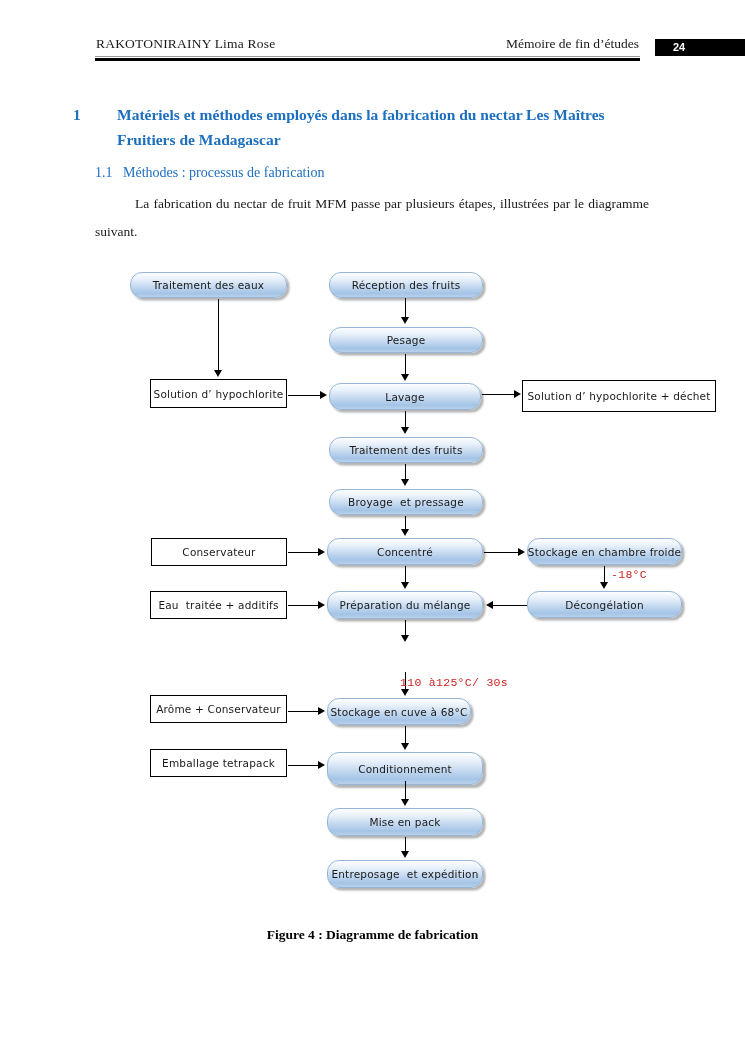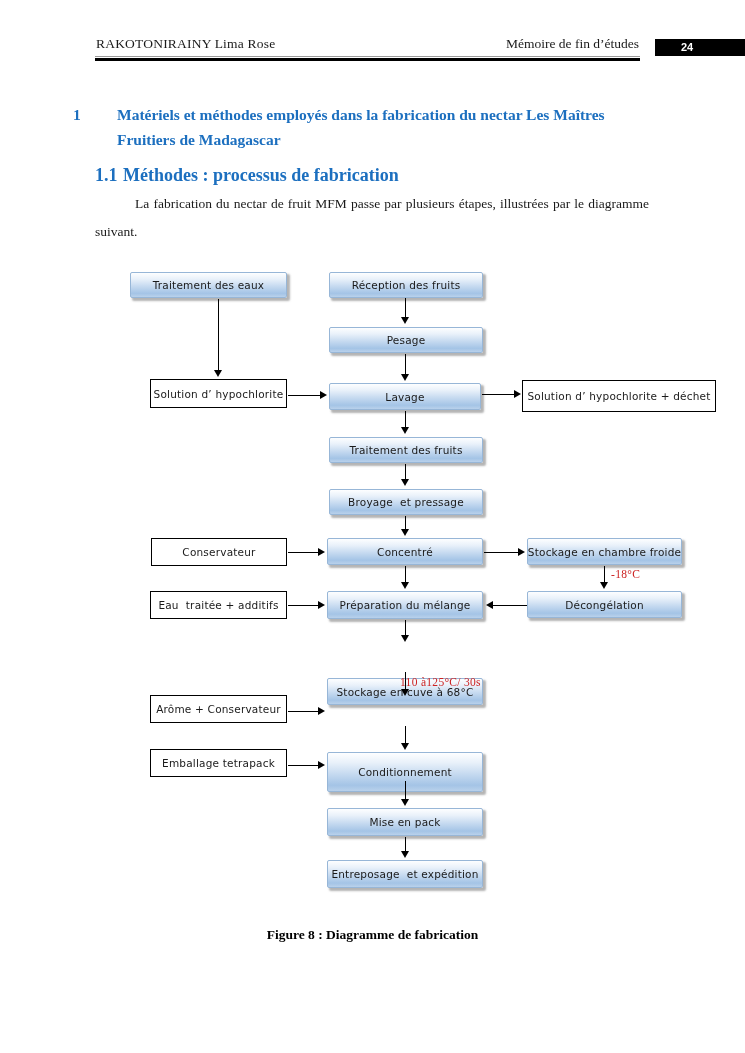--- a/index.html
+++ b/index.html
@@ -4,54 +4,54 @@
 <style>
   html,body{margin:0;padding:0;background:#fff;}
   .page{position:relative;width:745px;height:1053px;background:#fff;overflow:hidden;
         font-family:"Liberation Serif", serif;color:#1a1a1a;}
 
   
   .hdr-author{position:absolute;left:96px;top:36px;font-size:13.5px;letter-spacing:.2px;}
   .hdr-title{position:absolute;right:106px;top:36px;font-size:13.5px;}
   .hdr-pageno{position:absolute;left:655px;top:39px;width:90px;height:17px;background:#000;
               color:#fff;font-family:"Liberation Sans",sans-serif;font-size:11px;font-weight:bold;
-              line-height:17px;padding-left:26px;box-sizing:border-box;}
+              line-height:17px;padding-left:18px;box-sizing:border-box;}
   .hdr-rule-thin{position:absolute;left:95px;top:56px;width:545px;height:1px;background:#9a9a9a;}
   .hdr-rule-thick{position:absolute;left:95px;top:58px;width:545px;height:3px;background:#000;}
 
   
   .h1{position:absolute;left:95px;top:103px;width:565px;color:#1c6fbf;font-weight:bold;
       font-size:15.5px;line-height:24.5px;}
   .h1 .num{display:inline-block;width:22px;}
   .h1 .h1text{display:inline;}
   .h1wrap{padding-left:22px;text-indent:-22px;}
-  .h2{position:absolute;left:95px;top:165px;color:#1c6fbf;font-weight:bold;font-size:18px;}
+  .h2{position:absolute;left:95px;top:165px;color:#1c6fbf;font-weight:normal;font-size:14px;}
   .h2 .num{display:inline-block;width:28px;}
   .para{position:absolute;left:95px;top:190px;width:554px;font-size:13.5px;line-height:28px;
         text-align:justify;text-indent:40px;}
 
   
   .node{position:absolute;display:flex;align-items:center;justify-content:center;
         font-family:"DejaVu Sans",sans-serif;font-size:10.5px;color:#1a1a1a;
         letter-spacing:.2px;white-space:pre;box-sizing:border-box;}
-  .node.blue{border:1px solid #97b6d7;border-radius:2px;
+  .node.blue{border:1px solid #97b6d7;border-radius:12px;
         background:linear-gradient(180deg,#fdfeff 0%,#e9f1fa 25%,#c6daf0 55%,#a4c4e6 85%,#b9d1eb 100%);
         box-shadow:2.5px 2.5px 2px rgba(140,140,140,.65);}
   .node.white{border:1px solid #000;background:#fff;}
 
   .vline{position:absolute;width:1.4px;background:#000;}
   .hline{position:absolute;height:1.4px;background:#000;}
   .head-down{position:absolute;width:0;height:0;border-left:4px solid transparent;
              border-right:4px solid transparent;border-top:7px solid #000;}
   .head-right{position:absolute;width:0;height:0;border-top:4px solid transparent;
               border-bottom:4px solid transparent;border-left:7px solid #000;}
   .head-left{position:absolute;width:0;height:0;border-top:4px solid transparent;
              border-bottom:4px solid transparent;border-right:7px solid #000;}
 
-  .red-note{position:absolute;font-family:Liberation Serif, serif;font-size:11.5px;
+  .red-note{position:absolute;font-family:Liberation Mono, monospace;font-size:11.5px;
             color:#cc2222;letter-spacing:.3px;white-space:pre;}
 
   .caption{position:absolute;left:0;top:927px;width:745px;text-align:center;
            font-weight:bold;font-size:13.5px;color:#000;}
 </style>
 </head>
 <body>
 
 <div class="page">
 
@@ -78,23 +78,23 @@
   <div class="node white" style="left:522px;top:380px;width:194px;height:32px">Solution d’ hypochlorite + déchet</div>
   <div class="node blue" style="left:329px;top:437px;width:154px;height:26px">Traitement des fruits</div>
   <div class="node blue" style="left:329px;top:489px;width:154px;height:26px">Broyage  et pressage</div>
   <div class="node white" style="left:151px;top:538px;width:136px;height:28px">Conservateur</div>
   <div class="node blue" style="left:327px;top:538px;width:156px;height:27px">Concentré</div>
   <div class="node blue" style="left:527px;top:538px;width:155px;height:27px">Stockage en chambre froide</div>
   <div class="node white" style="left:150px;top:591px;width:137px;height:28px">Eau  traitée + additifs</div>
   <div class="node blue" style="left:327px;top:591px;width:156px;height:28px">Préparation du mélange</div>
   <div class="node blue" style="left:527px;top:591px;width:155px;height:27px">Décongélation</div>
   <div class="node white" style="left:150px;top:695px;width:137px;height:28px">Arôme + Conservateur</div>
-  <div class="node blue" style="left:327px;top:678px;width:156px;height:27px">Stockage en cuve à 68°C</div>
+  <div class="node blue" style="left:327px;top:698px;width:144px;height:27px">Stockage en cuve à 68°C</div>
   <div class="node white" style="left:150px;top:749px;width:137px;height:28px">Emballage tetrapack</div>
-  <div class="node blue" style="left:327px;top:752px;width:156px;height:40px">Conditionnement</div>
+  <div class="node blue" style="left:327px;top:752px;width:156px;height:33px">Conditionnement</div>
   <div class="node blue" style="left:327px;top:808px;width:156px;height:28px">Mise en pack</div>
   <div class="node blue" style="left:327px;top:860px;width:156px;height:28px">Entreposage  et expédition</div>
 
   <div class="vline" style="left:405px;top:298px;height:19px"></div>
   <div class="head-down" style="left:401px;top:317px"></div>
 
   <div class="vline" style="left:218px;top:299px;height:71px"></div>
   <div class="head-down" style="left:214px;top:370px"></div>
 
   <div class="vline" style="left:405px;top:354px;height:20px"></div>
@@ -150,15 +150,15 @@
 
   <div class="hline" style="left:288px;top:711px;width:30px"></div>
   <div class="head-right" style="left:318px;top:707px"></div>
 
   <div class="hline" style="left:288px;top:765px;width:30px"></div>
   <div class="head-right" style="left:318px;top:761px"></div>
 
   <div class="red-note" style="left:611px;top:568px">-18°C</div>
   <div class="red-note" style="left:400px;top:676px">110 à125°C/ 30s</div>
 
-  <div class="caption">Figure 8 : Diagramme de fabrication</div>
+  <div class="caption">Figure 4 : Diagramme de fabrication</div>
 
 </div>
 
 </body></html>

